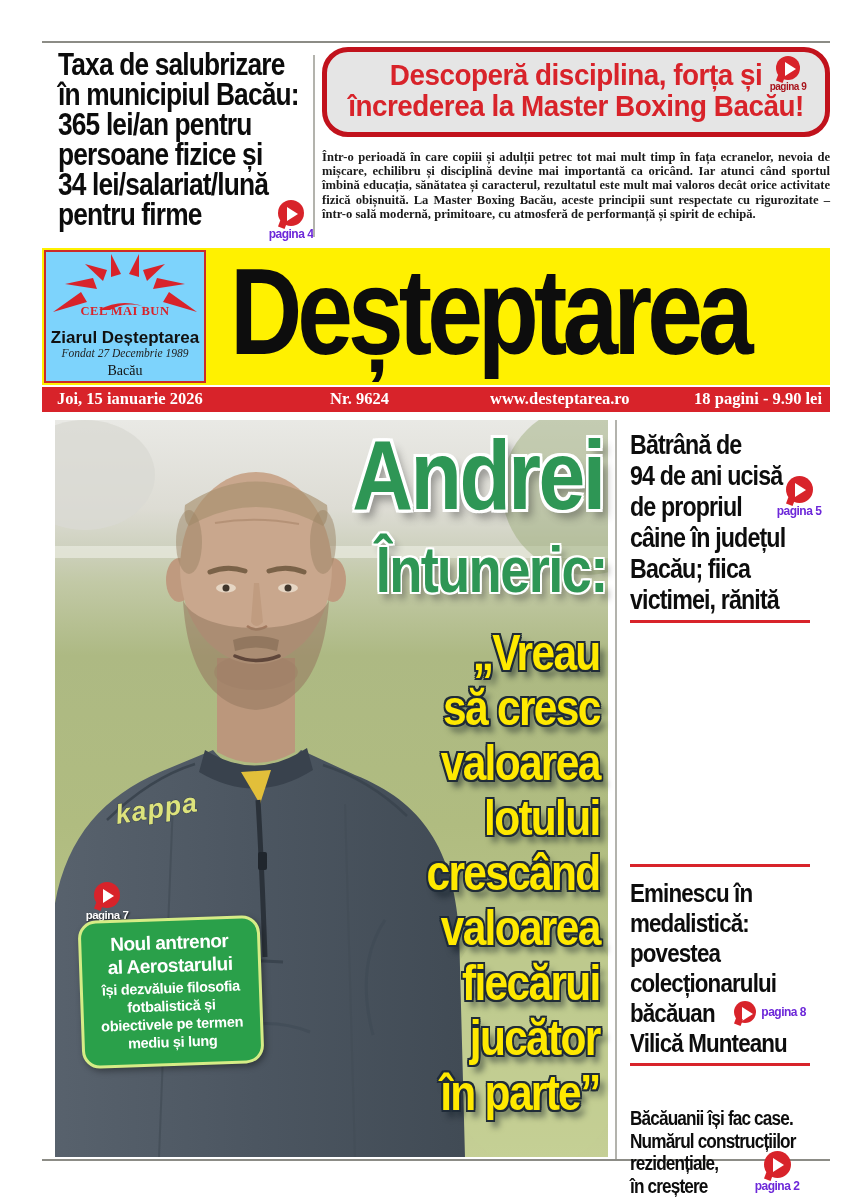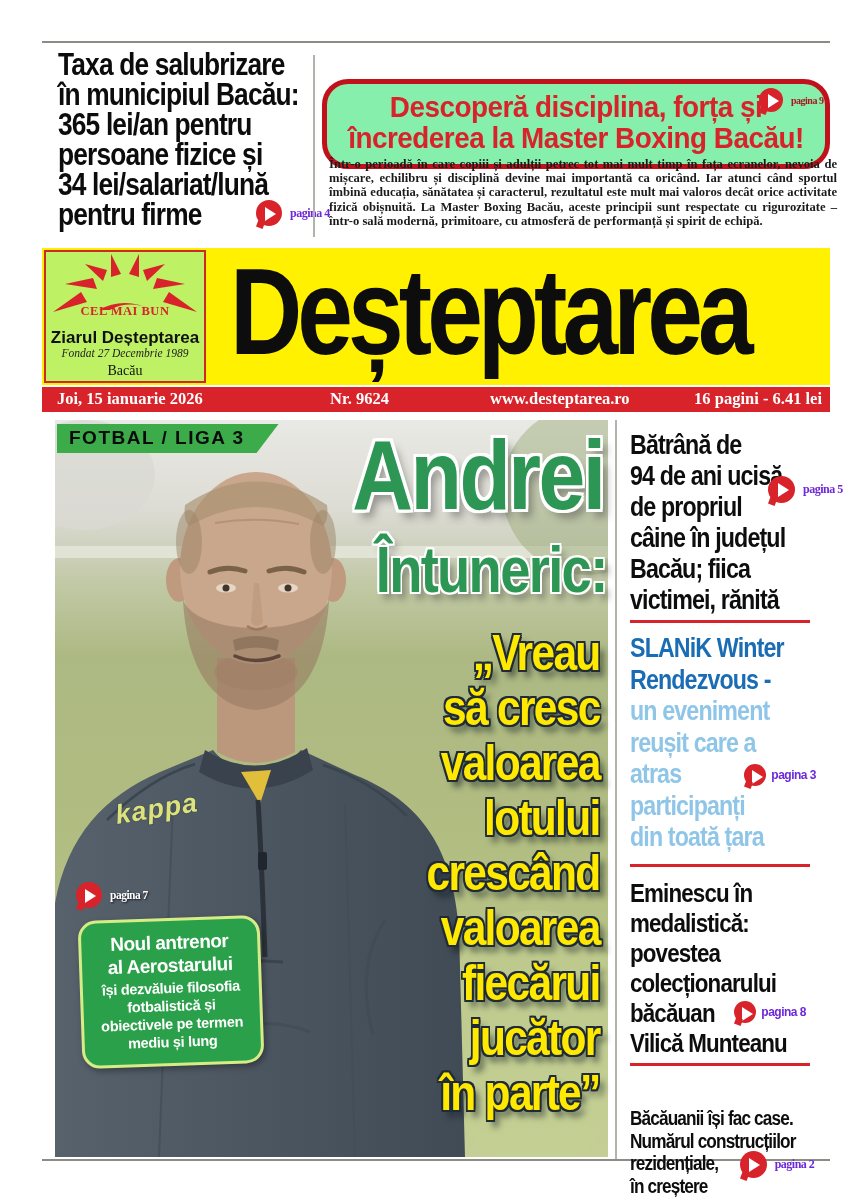--- a/index.html
+++ b/index.html
@@ -6,48 +6,48 @@
   .page{position:relative;width:851px;height:1201px;background:#ffffff;margin:0 auto;
         font-family:"Liberation Sans",sans-serif;overflow:hidden;}
   .hline{position:absolute;background:#8c8c86;}
   .vline{position:absolute;background:#b3b3ad;}
 
   
   .teaser{position:absolute;left:58px;top:50px;width:258px;height:192px;}
   .teaser .lines{transform:scaleX(.85);transform-origin:0 0;width:120%;
         font-weight:bold;font-size:31px;line-height:30px;letter-spacing:-1px;color:#0c0c0c;}
   .pageref{display:flex;align-items:center;}
-  .pr-col{flex-direction:row;gap:8px;font-family:Liberation Serif, serif;}
+  .pr-col{flex-direction:column;gap:1px;}
   .pr-row{flex-direction:row;gap:5px;}
   .play{position:relative;display:inline-block;border-radius:50%;background:#d8232a;flex:none;}
   .play::before{content:'';position:absolute;left:36%;top:25%;
         border-left:.46em solid #fff;border-top:.3em solid transparent;border-bottom:.3em solid transparent;font-size:26px;}
   .play::after{content:'';position:absolute;left:1px;bottom:-2px;width:7px;height:7px;
         background:inherit;transform:rotate(20deg);}
   .prlabel{font-weight:bold;font-size:12px;letter-spacing:-.5px;color:#6d28d9;white-space:nowrap;}
   .pr-teaser{position:absolute;left:198px;top:150px;width:70px;}
   .pr-teaser .play{width:26px;height:26px;}
 
   .topdiv{left:313px;top:55px;width:2px;height:182px;}
 
   .promo{position:absolute;left:322px;top:47px;width:498px;height:80px;
-        background:#86efac;border:5px solid #c1121c;border-radius:26px;margin-top:32px;}
+        background:#e5e5e5;border:5px solid #c1121c;border-radius:26px;}
   .promo-title{margin-top:8px;text-align:center;font-weight:bold;font-size:29px;line-height:31px;
         letter-spacing:-.5px;color:#d8232a;transform:scaleX(.96);transform-origin:50% 0;}
   .pr-promo{position:absolute;right:8px;top:4px;width:58px;}
   .pr-promo .play{width:24px;height:24px;font-size:24px;}
   .pr-promo .prlabel{font-size:10px;color:#a8151d;}
 
-  .promo-body{position:absolute;left:322px;top:150px;width:508px;margin:7px;
+  .promo-body{position:absolute;left:322px;top:150px;width:508px;margin:0;
         font-family:"Liberation Serif",serif;font-weight:bold;font-size:12.6px;line-height:14.2px;
         text-align:justify;color:#1b1b1b;}
 
   
   .masthead{position:absolute;left:42px;top:248px;width:788px;height:137px;background:#fff100;}
-  .logo-box{position:absolute;left:2px;top:2px;width:162px;height:133px;background:#bef264;
+  .logo-box{position:absolute;left:2px;top:2px;width:162px;height:133px;background:#7dd3fc;
         border:2px solid #cc2a2a;box-sizing:border-box;text-align:center;}
   .logo-tagline{position:absolute;left:0;width:100%;top:52px;
         font-family:"Liberation Serif",serif;font-weight:bold;font-size:12.5px;color:#d8232a;letter-spacing:.5px;}
   .logo-name{position:absolute;left:0;width:100%;top:76px;
         font-family:Liberation Sans, sans-serif;font-weight:bold;font-size:17px;color:#111;}
   .logo-founded{position:absolute;left:0;width:100%;top:95px;
         font-family:"Liberation Serif",serif;font-style:italic;font-size:11.5px;color:#222;}
   .logo-city{position:absolute;left:0;width:100%;top:111px;
         font-family:"Liberation Serif",serif;font-size:14px;color:#111;}
   .paper-title{position:absolute;left:188px;top:-9px;height:137px;line-height:146px;
@@ -172,21 +172,21 @@
       <div class="logo-founded">Fondat 27 Decembrie 1989</div>
       <div class="logo-city">Bacău</div>
     </div>
     <div class="paper-title">Deșteptarea</div>
   </div>
 
   <div class="infobar">
     <span class="ib-date">Joi, 15 ianuarie 2026</span>
     <span class="ib-issue">Nr. 9624</span>
     <span class="ib-site">www.desteptarea.ro</span>
-    <span class="ib-price">16 pagini - 6.41 lei</span>
+    <span class="ib-price">18 pagini - 9.90 lei</span>
   </div>
 
   <div class="photo">
     <svg width="553" height="737" viewBox="0 0 553 737">
       <defs>
         <linearGradient id="bg" x1="0" y1="0" x2="0" y2="1">
           <stop offset="0" stop-color="#e9e9e5"></stop>
             <stop offset=".12" stop-color="#dddcd4"></stop>
           <stop offset=".17" stop-color="#cfd2c0"></stop>
             <stop offset=".22" stop-color="#c2c9a6"></stop>
@@ -237,21 +237,20 @@
       <path d="M52 400 Q95 358 140 344" stroke="#3b454f" stroke-width="2.5" fill="none"></path>
       <path d="M352 396 Q315 360 268 345" stroke="#3b454f" stroke-width="2.5" fill="none"></path>
       <path d="M118 382 L104 737 M290 384 L300 737" stroke="#434d57" stroke-width="2" opacity=".8" fill="none"></path>
       <path d="M60 520 Q100 545 96 605 M330 500 Q300 545 318 615 M170 610 Q215 596 255 612" stroke="#3e4853" stroke-width="3" opacity=".55" fill="none"></path>
       <text x="62" y="404" transform="rotate(-9 62 404)" font-family="Liberation Sans, sans-serif" font-weight="bold" font-style="italic" font-size="27" letter-spacing="1" fill="#dde37c" stroke="#39434e" stroke-width="1" paint-order="stroke">kappa</text>
     </svg>
   </div>
   <div class="vline sidephoto-div"></div>
   <div class="hline bottomline"></div>
 
-  <div class="kicker">FOTBAL / LIGA 3</div>
   <div class="name1">Andrei</div>
   <div class="name2">Întuneric:</div>
   <div class="quote">
       <div>„Vreau</div>
       <div>să cresc</div>
       <div>valoarea</div>
       <div>lotului</div>
       <div>crescând</div>
       <div>valoarea</div>
       <div>fiecărui</div>
@@ -288,37 +287,20 @@
           <div>Bacău; fiica</div>
           <div>victimei, rănită</div>
         </div>
       <div class="pageref pr-col pr-a1">
         <span class="play"></span>
         <span class="prlabel">pagina 5</span>
       </div>
     </div>
     <div class="sb-sep sep1"></div>
 
-    <div class="sb-article sb-a2">
-      <div class="sb-lines dark">
-          <div>SLANiK Winter</div>
-          <div>Rendezvous -</div>
-        </div>
-      <div class="sb-lines light">
-          <div>un eveniment</div>
-          <div>reușit care a</div>
-          <div>atras</div>
-          <div>participanți</div>
-          <div>din toată țara</div>
-        </div>
-      <div class="pageref pr-row pr-a2">
-        <span class="play"></span>
-        <span class="prlabel">pagina 3</span>
-      </div>
-    </div>
     <div class="sb-sep sep2"></div>
 
     <div class="sb-article sb-a3">
       <div class="sb-lines">
           <div>Eminescu în</div>
           <div>medalistică:</div>
           <div>povestea</div>
           <div>colecționarului</div>
           <div>băcăuan</div>
           <div>Vilică Munteanu</div>

